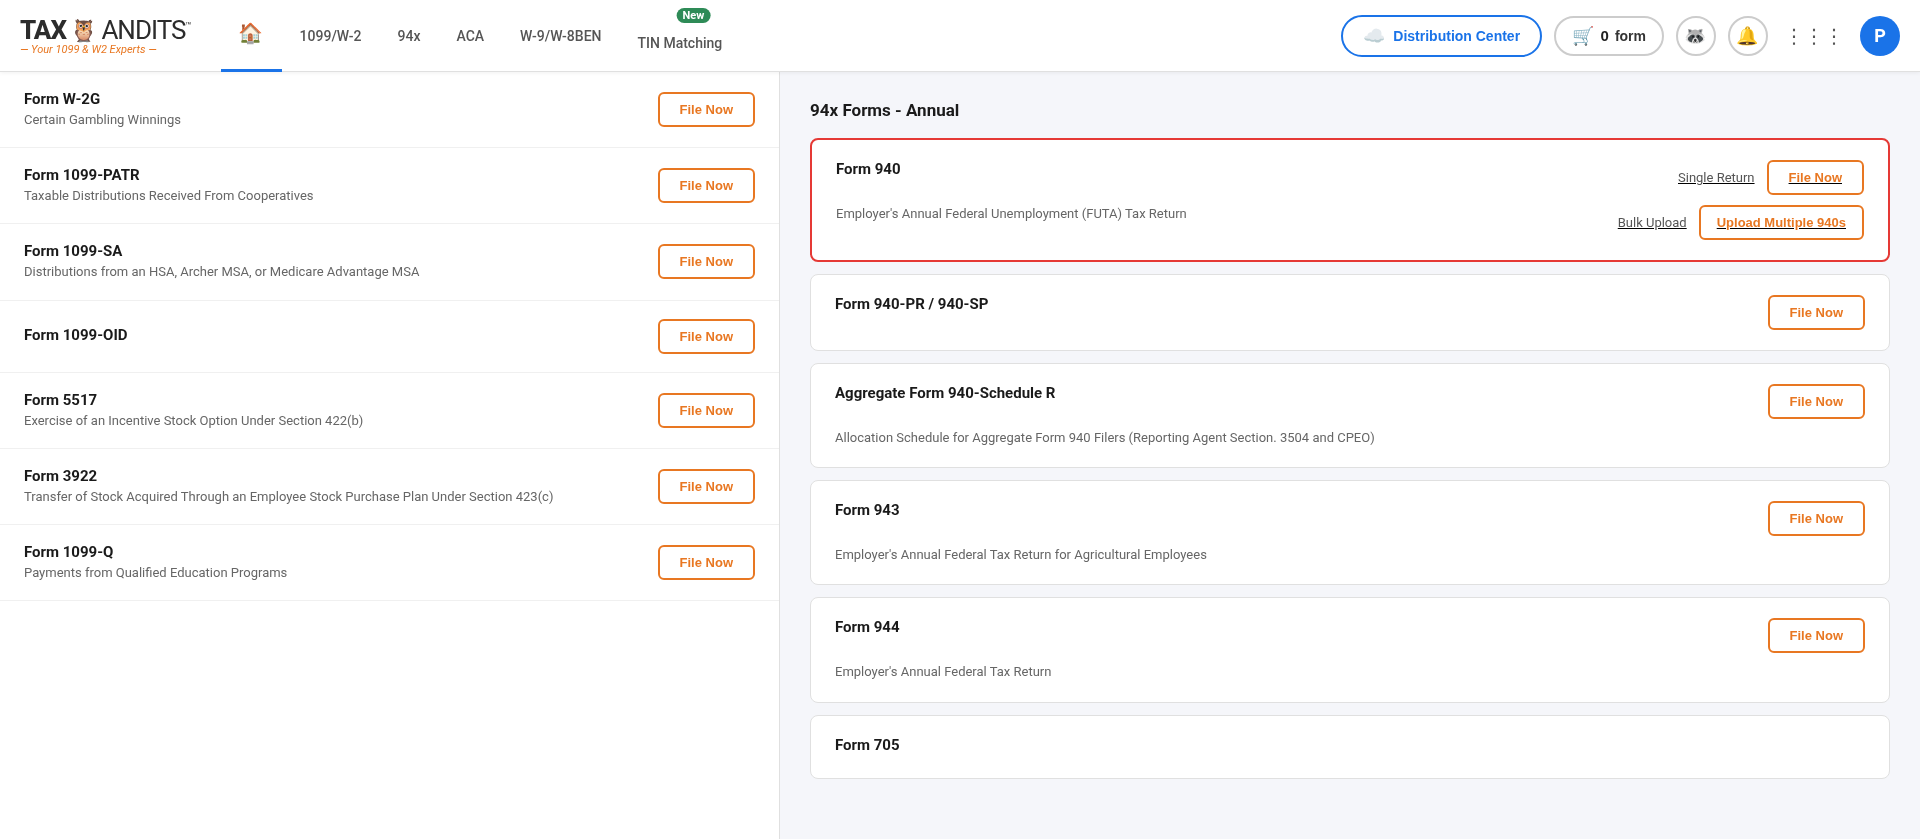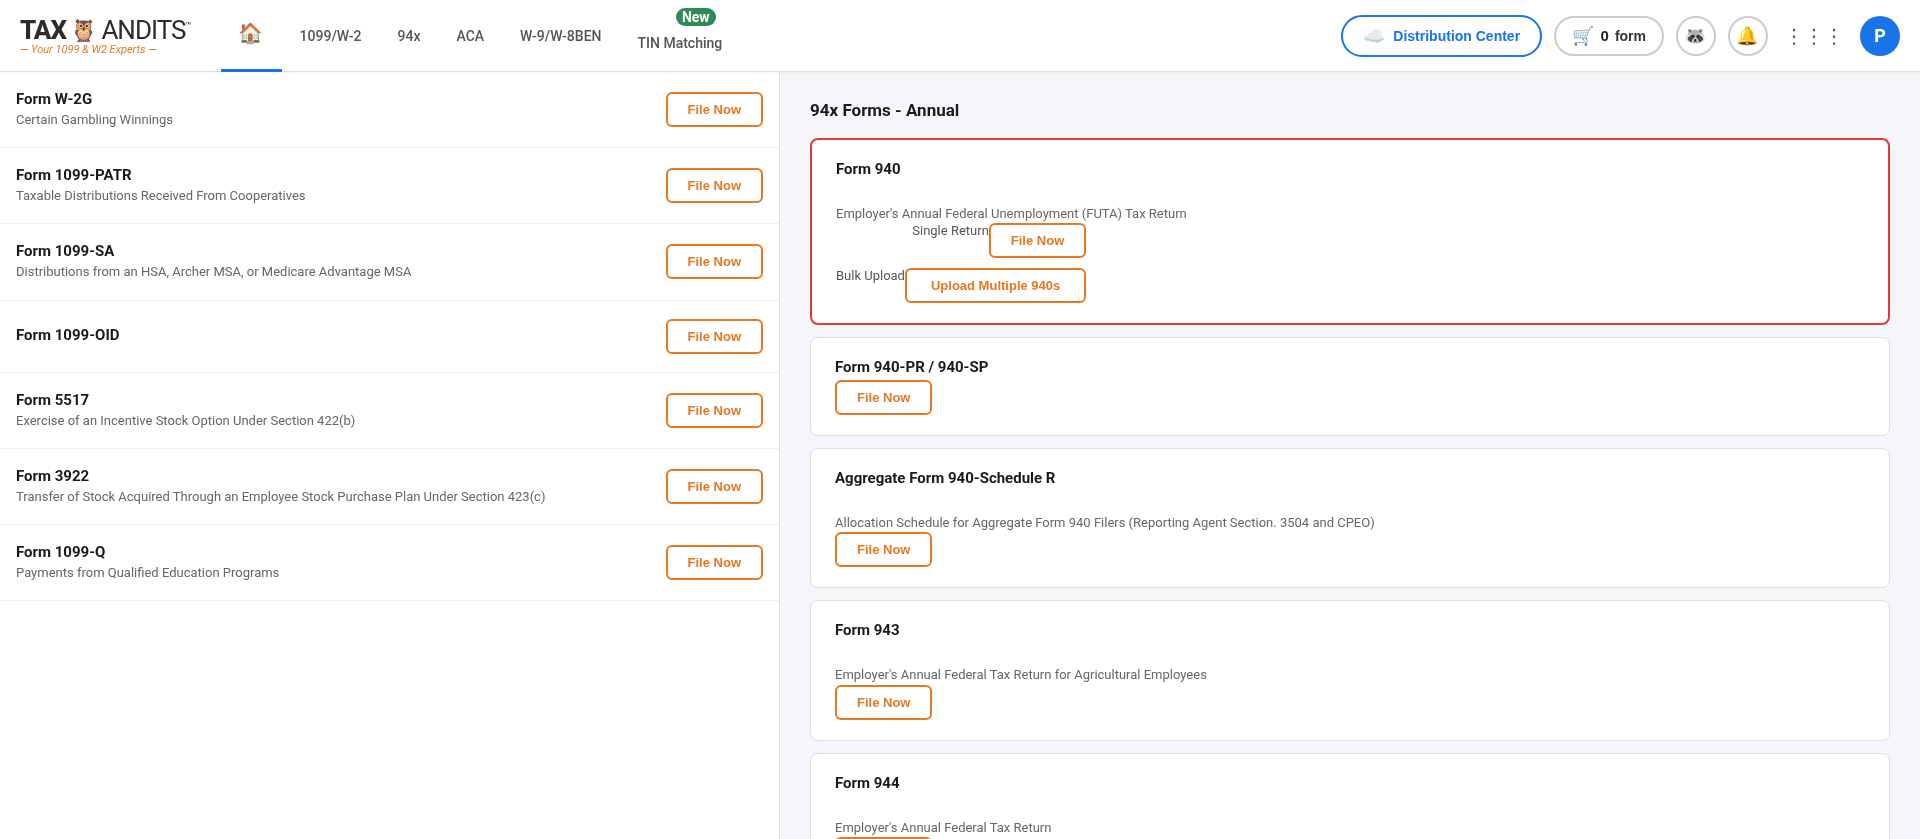--- a/index.html
+++ b/index.html
@@ -80,21 +80,21 @@
       font-size: 20px;
       margin-bottom: 2px;
     }
     .nav-badge-new {
       position: absolute;
       top: 8px;
       left: 50%;
       transform: translateX(-10%);
       background: #2e8b57;
       color: #fff;
-      font-size: 14px;
+      font-size: 11px;
       font-weight: 700;
       padding: 1px 6px;
       border-radius: 10px;
     }
 
     .header-actions {
       display: flex;
       align-items: center;
       gap: 12px;
       margin-left: auto;
@@ -182,21 +182,21 @@
     .left-panel {
       width: 780px;
       background: #fff;
       border-right: 1px solid #e0e0e0;
       overflow-y: auto;
       padding: 0;
     }
     .form-row {
       display: flex;
       align-items: center;
-      padding: 18px 16px;
+      padding: 18px 24px;
       border-bottom: 1px solid #f0f0f0;
       gap: 20px;
     }
     .form-info {
       flex: 1;
     }
     .form-name {
       font-size: 15px;
       font-weight: 700;
       color: #1a1a1a;
@@ -257,43 +257,44 @@
     }
     .card-actions {
       display: flex;
       flex-direction: column;
       align-items: flex-end;
       gap: 10px;
       min-width: 200px;
     }
     .card-action-row {
       display: flex;
-      align-items: flex-start;
+      align-items: center;
+      gap: 12px;
+      text-decoration: underline;
     }
     .action-label {
       font-size: 13px;
       color: #555;
       white-space: nowrap;
     }
     .upload-btn {
       border: 2px solid #e87722;
       color: #e87722;
       background: #fff;
       border-radius: 6px;
-      padding: 8px 24px;
+      padding: 8px 16px;
       font-size: 13px;
       font-weight: 600;
       cursor: pointer;
       white-space: nowrap;
     }
     .form-card-body {
       display: flex;
       align-items: flex-start;
       justify-content: space-between;
-      flex-direction: column;
     }
     .form-card-left { flex: 1; }
     .form-card-right {
       display: flex;
       align-items: center;
       gap: 12px;
     }
   </style>
 </head>
 <body>

